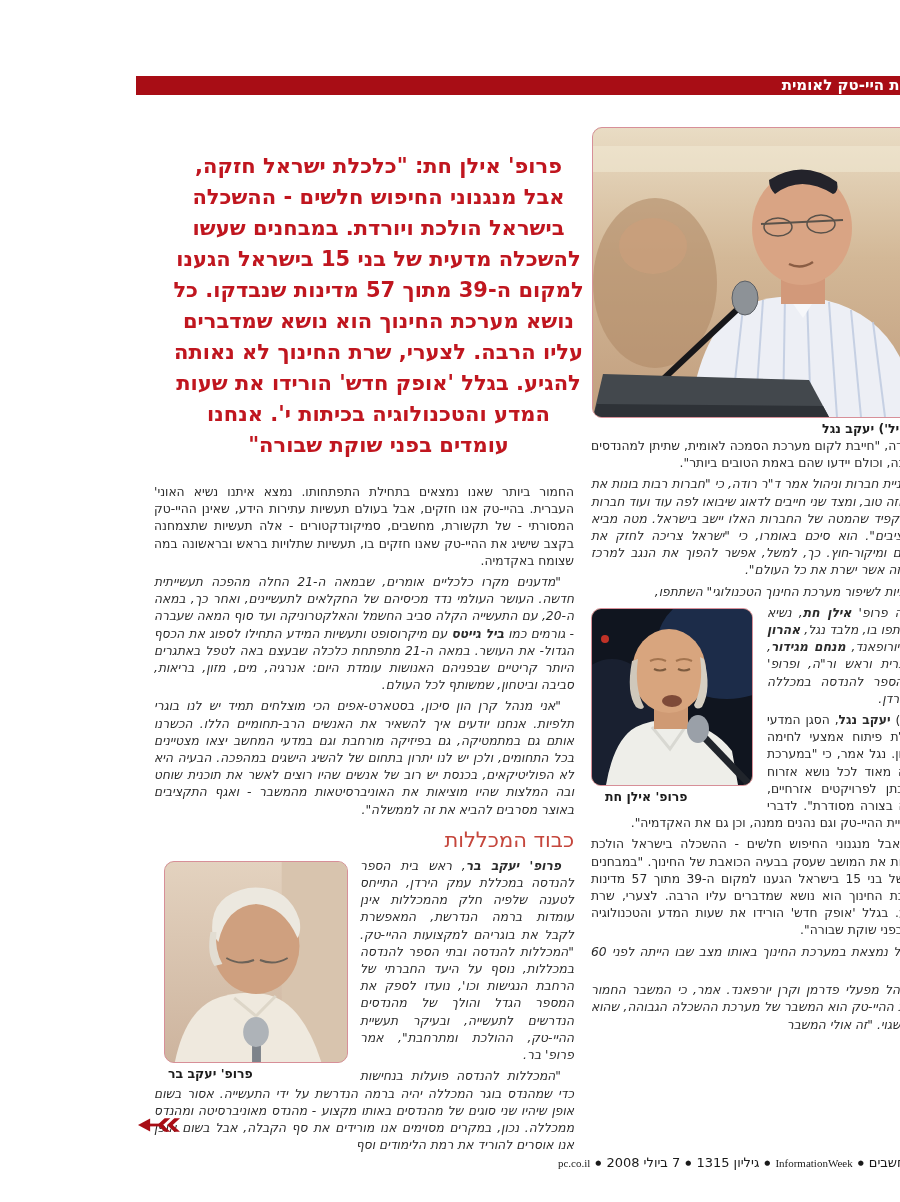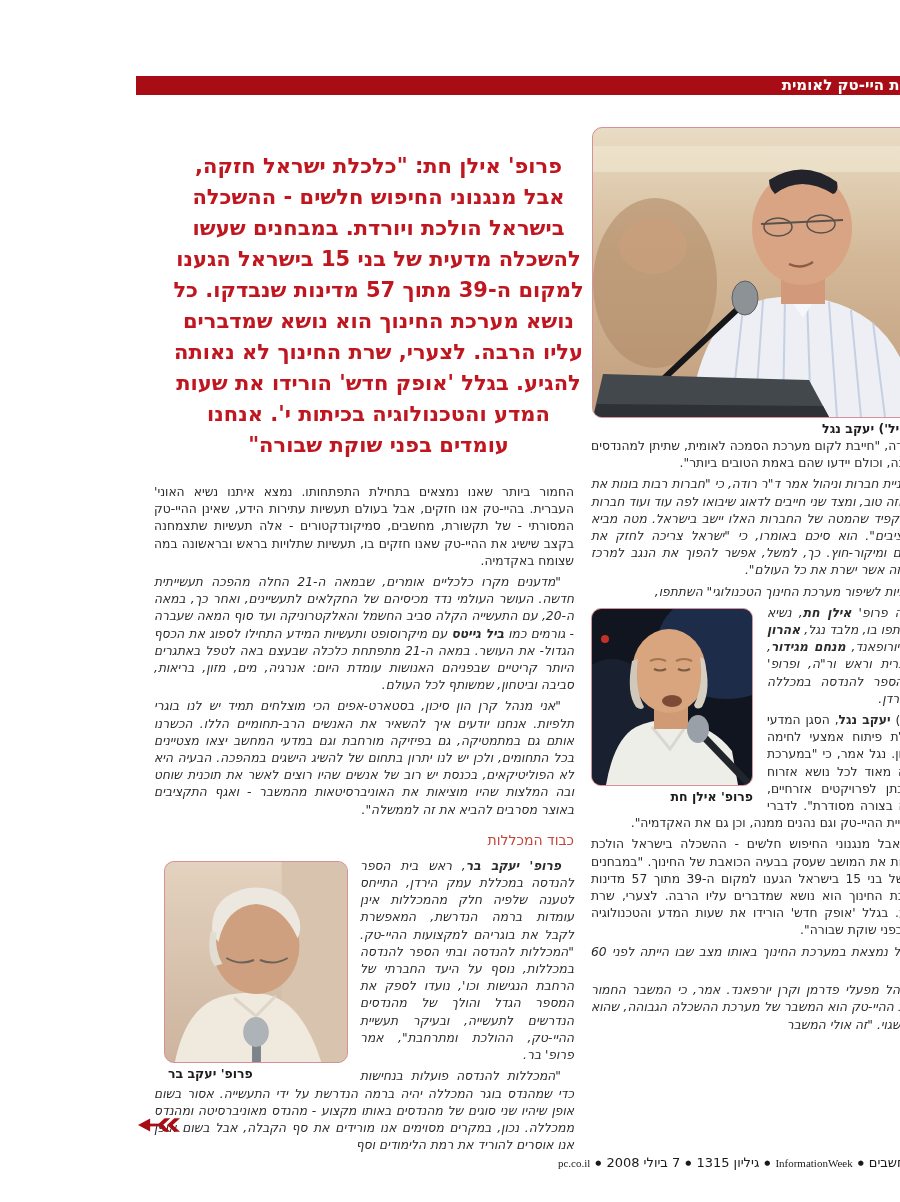--- a/index.html
+++ b/index.html
@@ -25,25 +25,25 @@
   .photo-top{position:absolute;top:127px;left:456px;width:378px;}
   .photo-top .photo-frame{height:289px;}
   .photo-top .caption{padding-left:2px;}
   
   .col{position:absolute;color:#2b2b2b;}
   .col-right{top:438px;left:455px;width:440px;}
   .col-left{top:484px;left:18px;width:420px;}
   .body-p{margin:0 0 4px 0;font-size:12.3px;line-height:17.2px;text-align:justify;}
   .body-p.ind{text-indent:13px;font-style:italic;}
   .body-p b{font-weight:bold;}
-  .section-heading{font-size:14px;line-height:26px;color:#c5463c;margin:8px 0 5px 0;}
+  .section-heading{font-size:21px;line-height:26px;color:#c5463c;margin:8px 0 5px 0;}
   .float-photo{float:left;}
   .fp-right{width:162px;margin:3px 14px 2px 0;}
   .fp-right .photo-frame{height:176px;}
-  .fp-right .caption{padding-left:14px;text-align:right;}
+  .fp-right .caption{padding-left:14px;text-align:left;}
   .fp-left{width:184px;margin:3px 12px 2px 10px;}
   .fp-left .photo-frame{height:200px;}
   .fp-left .caption{padding-left:4px;text-align:left;}
   
   .footer{position:absolute;top:1152px;left:455px;width:440px;text-align:left;
           color:#1a1a1a;white-space:nowrap;}
   .pagenum{font-weight:bold;font-size:15.5px;margin-right:8px;vertical-align:-1px;}
   .footer-item{font-size:13px;}
   .footer-item.latin{font-family:"Liberation Serif",serif;font-size:11px;
                      direction:ltr;unicode-bidi:isolate;}

